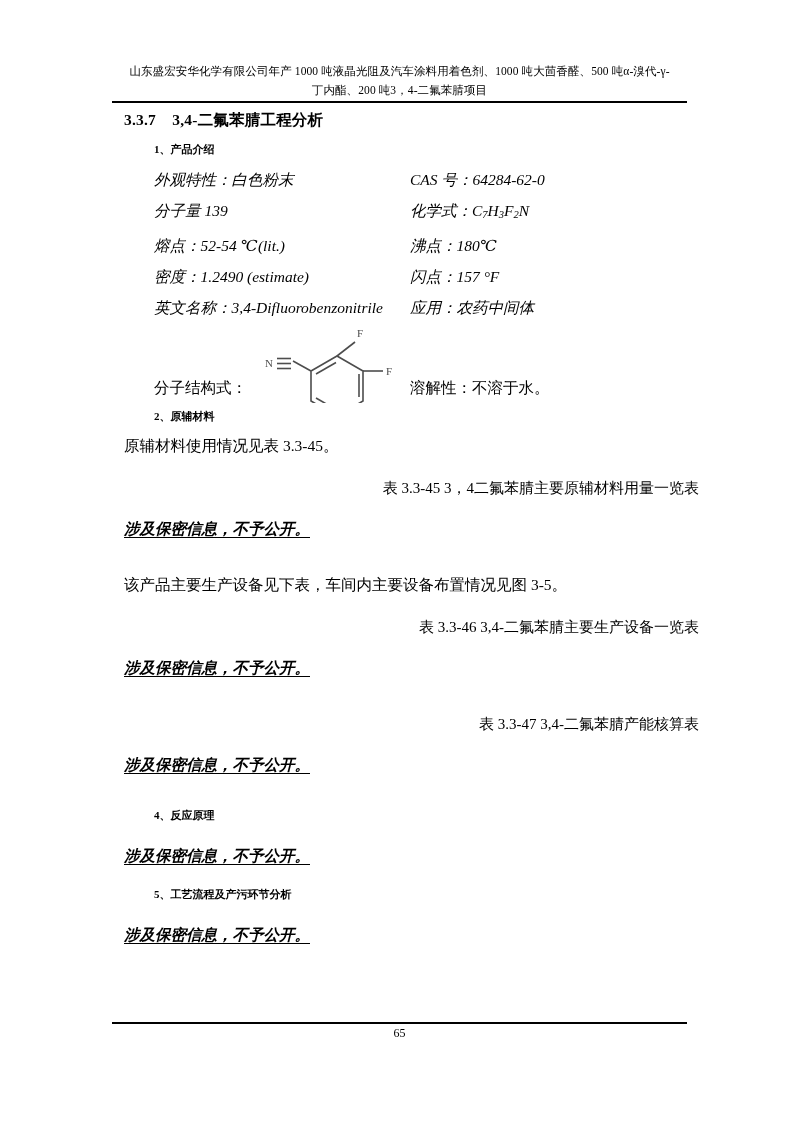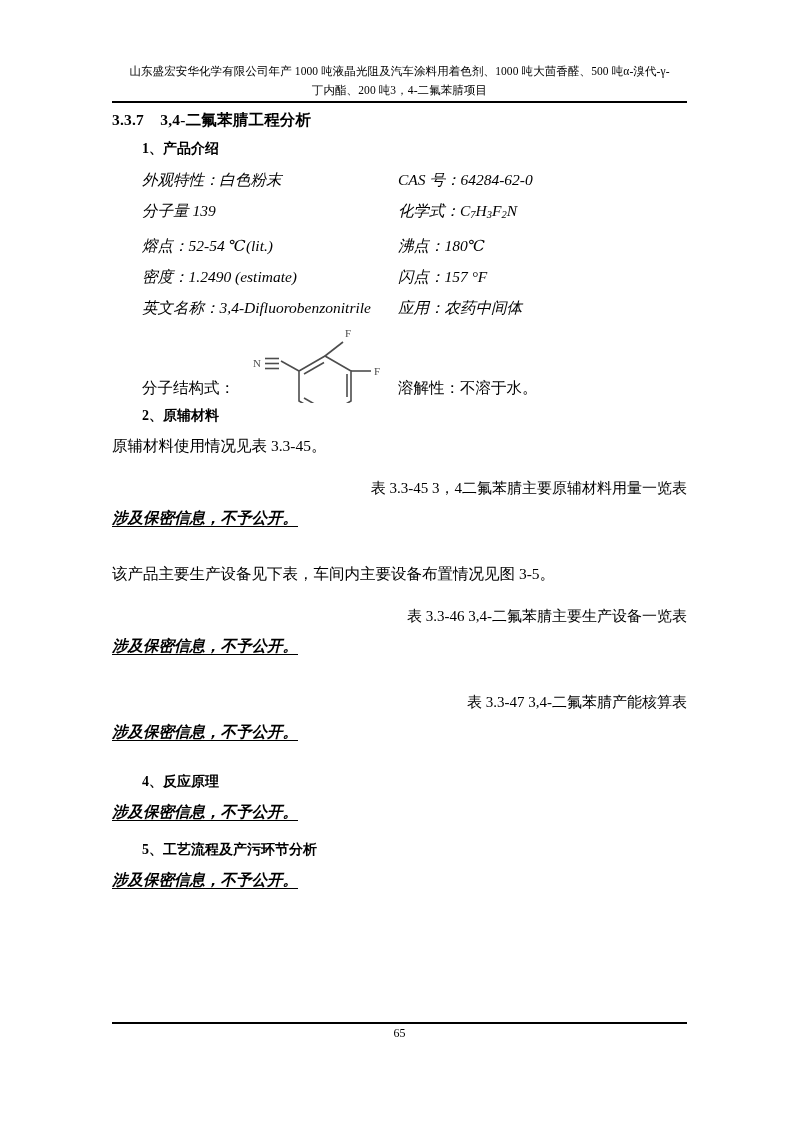--- a/index.html
+++ b/index.html
@@ -40,35 +40,35 @@
     position: absolute;
     left: 112px;
     top: 101px;
     width: 575px;
     height: 0;
     border-top: 2.2px solid #000;
   }
   
   .content {
     position: absolute;
-    left: 112px;
+    left: 124px;
     top: 106px;
     width: 575px;
     font-size: 15.5px;
   }
   .sec-title {
     font-weight: bold;
     font-size: 15.5px;
     letter-spacing: 0.2px;
     line-height: 27px;
     margin: 0 0 1px 0;
   }
   .sub-title {
     font-weight: bold;
-    font-size: 14px;
+    font-size: 11px;
     line-height: 30px;
     margin: 0;
     padding-left: 30px;
   }
   .para-noindent {
     font-size: 15.5px;
     line-height: 30px;
     margin: 0;
   }
   
@@ -129,21 +129,21 @@
   .confidential {
     font-style: italic;
     font-weight: bold;
     font-size: 15.5px;
     line-height: 30px;
     margin: 0;
     text-decoration: underline;
     text-underline-offset: 3px;
     display: inline-block;
   }
-  .conf-wrap { line-height: 30px; }
+  .conf-wrap { line-height: 30px; margin-top: 11px; }
   .spacer-12 { height: 12px; }
   .spacer-20 { height: 20px; }
   .spacer-26 { height: 26px; }
   .spacer-8 { height: 8px; }
   
   .footer-rule {
     position: absolute;
     left: 112px;
     top: 1022px;
     width: 575px;

